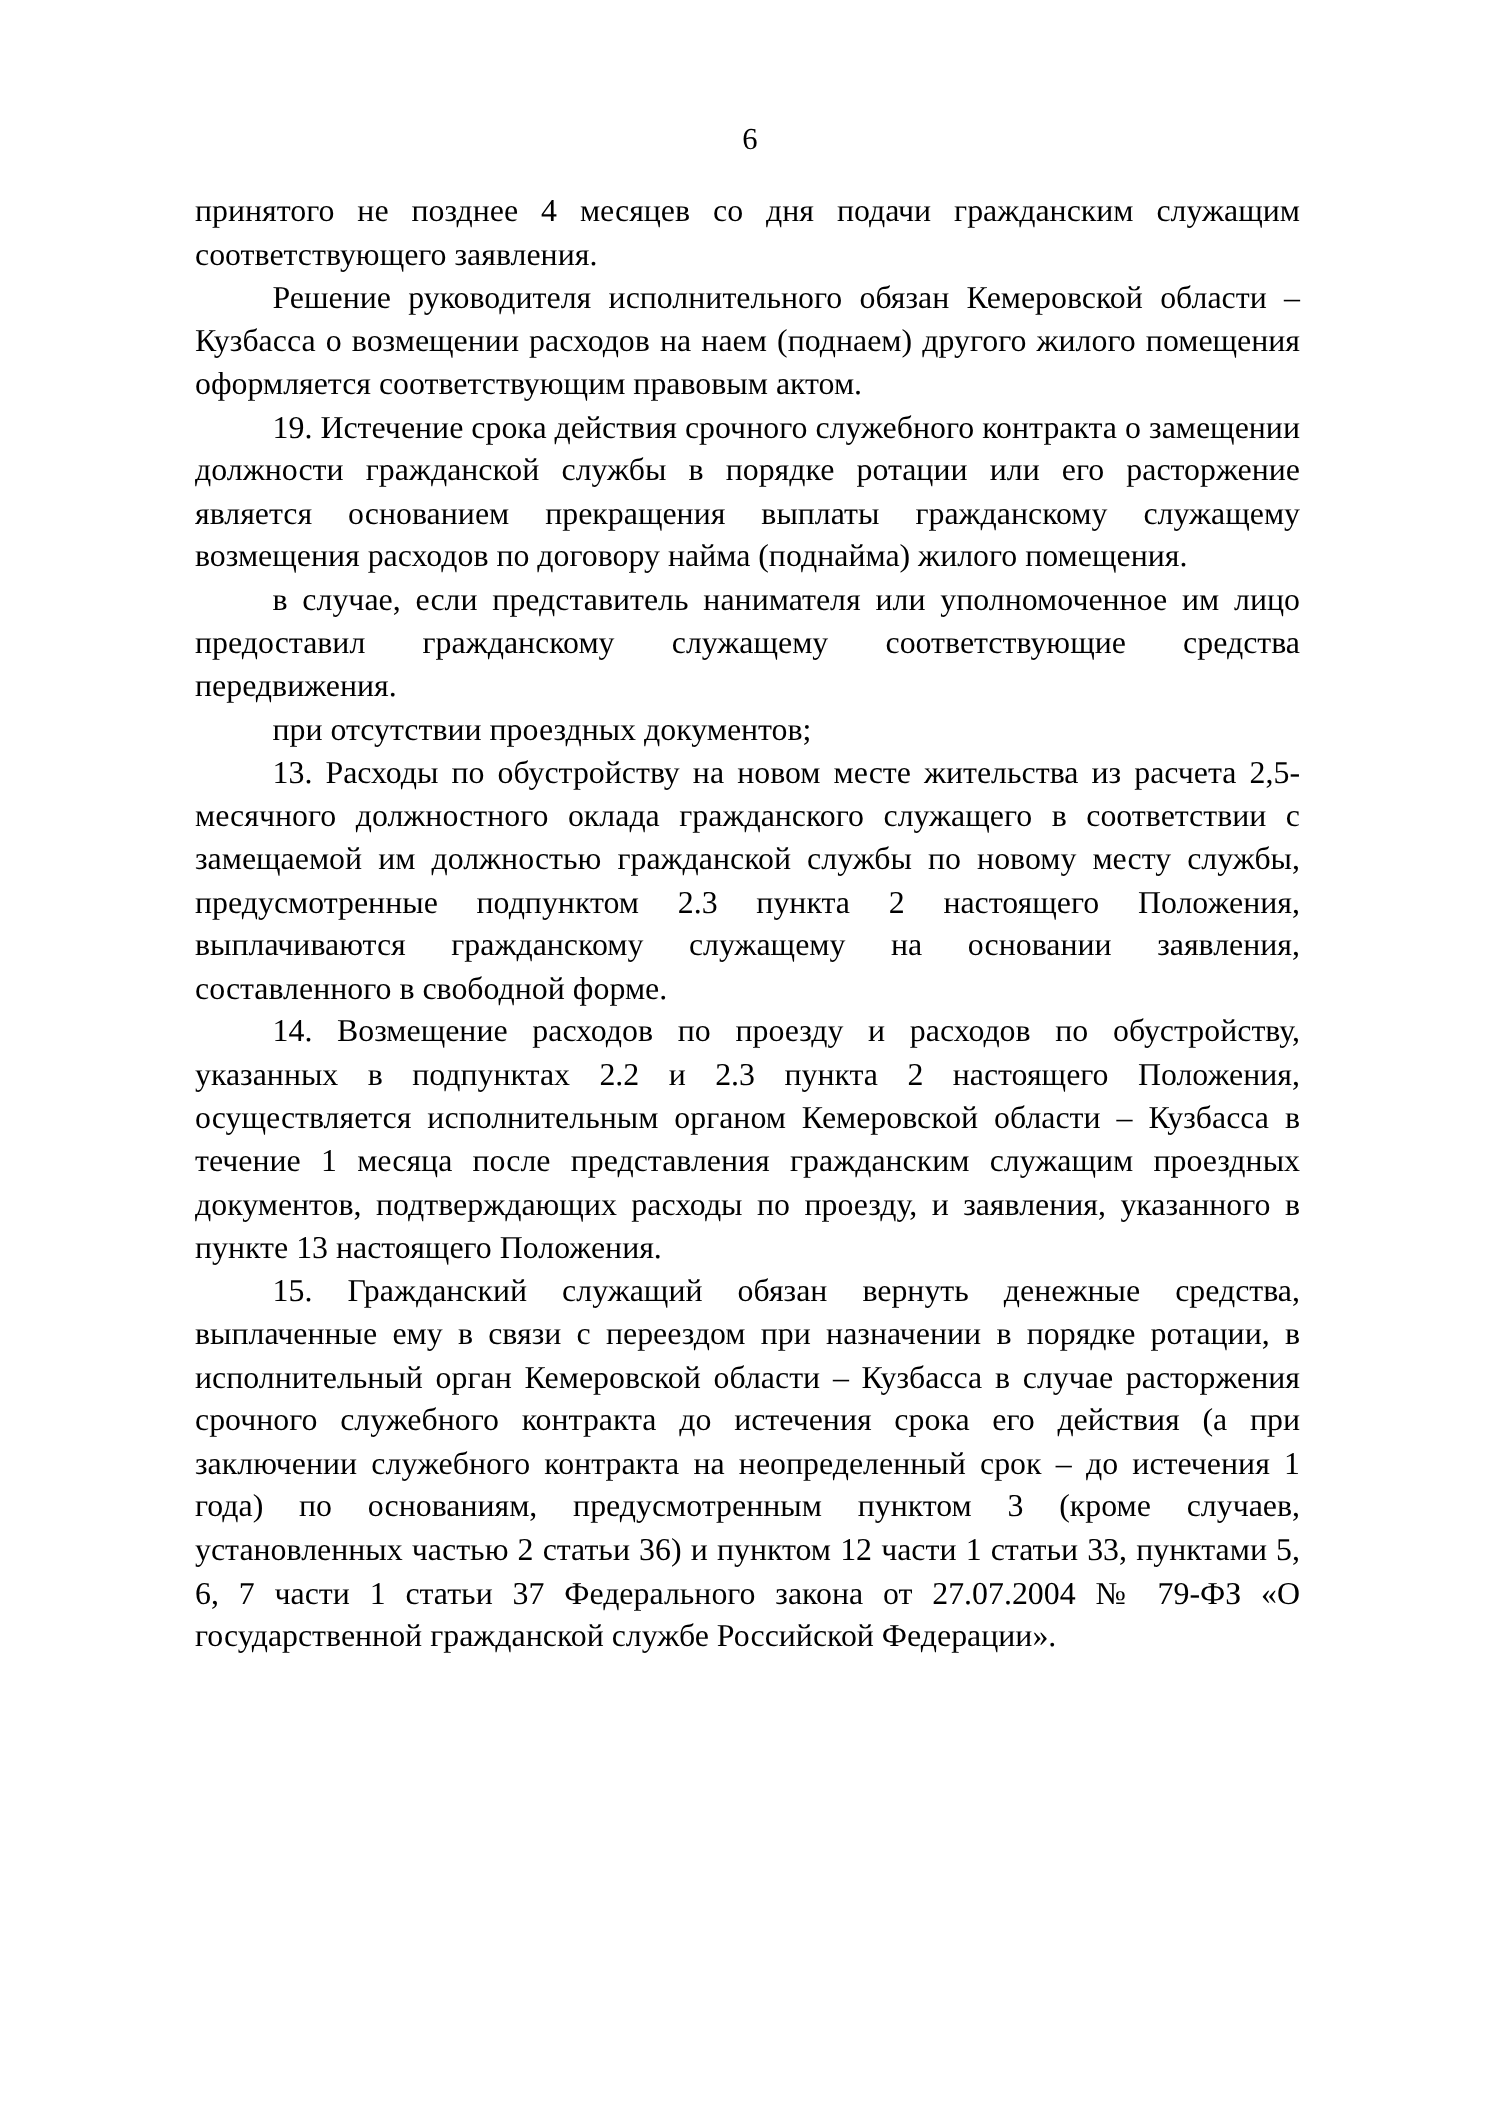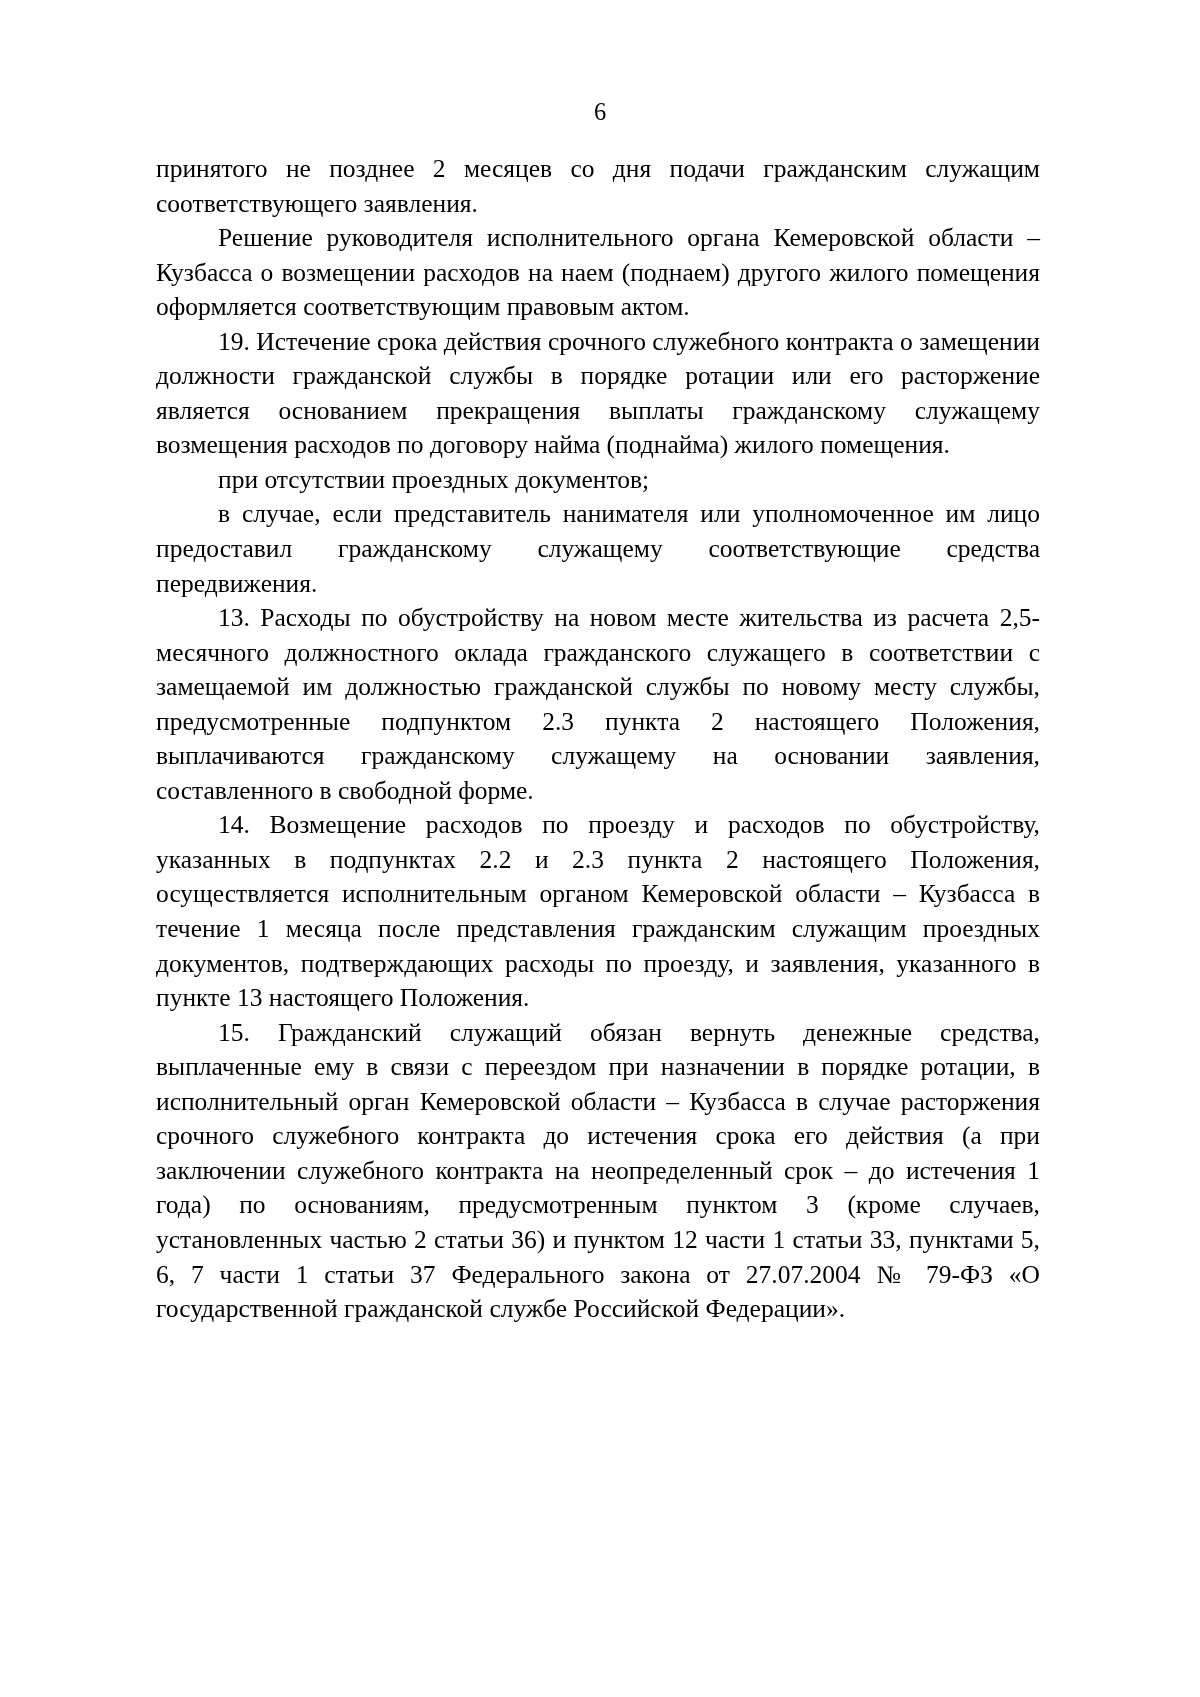--- a/index.html
+++ b/index.html
@@ -55,23 +55,23 @@
   
 </style>
 </head>
 <body>
 
 <div class="page">
 
   <div class="page-number">6</div>
 
   <div class="body-text">
-    <p>принятого не позднее 2 месяцев со дня подачи гражданским служащим соответствующего заявления.</p>
-    <p class="indent">Решение руководителя исполнительного органа Кемеровской области – Кузбасса о возмещении расходов на наем (поднаем) другого жилого помещения оформляется соответствующим правовым актом.</p>
+    <p>принятого не позднее 4 месяцев со дня подачи гражданским служащим соответствующего заявления.</p>
+    <p class="indent">Решение руководителя исполнительного обязан Кемеровской области – Кузбасса о возмещении расходов на наем (поднаем) другого жилого помещения оформляется соответствующим правовым актом.</p>
     <p class="indent">19. Истечение срока действия срочного служебного контракта о замещении должности гражданской службы в порядке ротации или его расторжение является основанием прекращения выплаты гражданскому служащему возмещения расходов по договору найма (поднайма) жилого помещения.</p>
+    <p class="indent-small">в случае, если представитель нанимателя или уполномоченное им лицо предоставил гражданскому служащему соответствующие средства передвижения.</p>
     <p class="indent-small">при отсутствии проездных документов;</p>
-    <p class="indent-small">в случае, если представитель нанимателя или уполномоченное им лицо предоставил гражданскому служащему соответствующие средства передвижения.</p>
     <p class="indent">13. Расходы по обустройству на новом месте жительства из расчета 2,5-месячного должностного оклада гражданского служащего в соответствии с замещаемой им должностью гражданской службы по новому месту службы, предусмотренные подпунктом 2.3 пункта 2 настоящего Положения, выплачиваются гражданскому служащему на основании заявления, составленного в свободной форме.</p>
     <p class="indent">14. Возмещение расходов по проезду и расходов по обустройству, указанных в подпунктах 2.2 и 2.3 пункта 2 настоящего Положения, осуществляется исполнительным органом Кемеровской области – Кузбасса в течение 1 месяца после представления гражданским служащим проездных документов, подтверждающих расходы по проезду, и заявления, указанного в пункте 13 настоящего Положения.</p>
     <p class="indent">15. Гражданский служащий обязан вернуть денежные средства, выплаченные ему в связи с переездом при назначении в порядке ротации, в исполнительный орган Кемеровской области – Кузбасса в случае расторжения срочного служебного контракта до истечения срока его действия (а при заключении служебного контракта на неопределенный срок – до истечения 1 года) по основаниям, предусмотренным пунктом 3 (кроме случаев, установленных частью 2 статьи 36) и пунктом 12 части 1 статьи 33, пунктами 5, 6, 7 части 1 статьи 37 Федерального закона от 27.07.2004 № 79-ФЗ «О государственной гражданской службе Российской Федерации».</p>
   </div>
 
 </div>
 
 </body></html>

